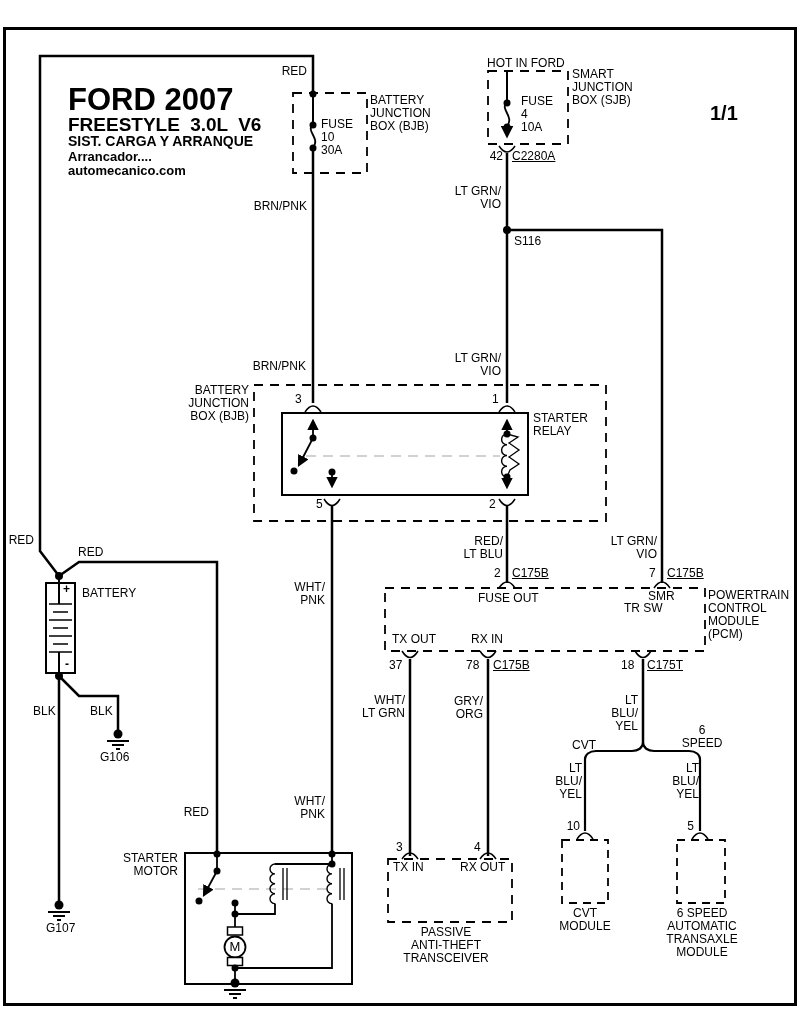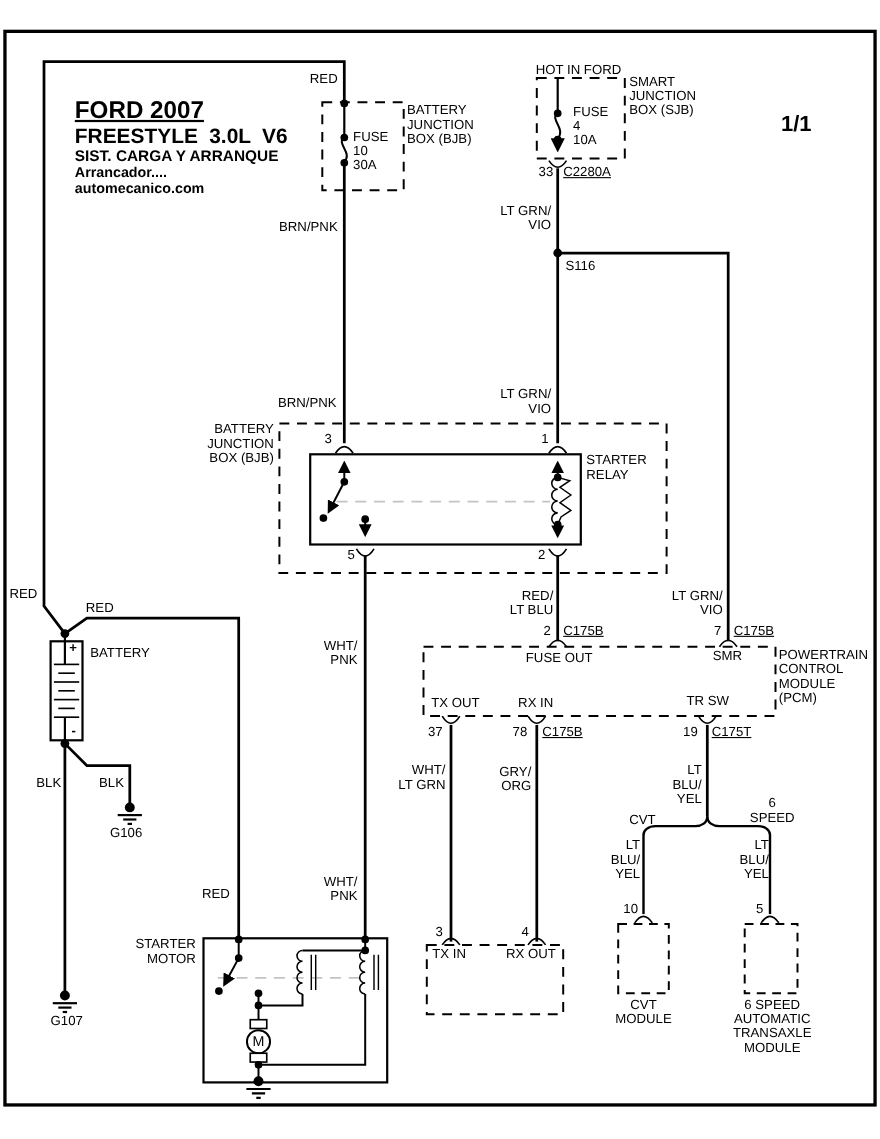--- a/index.html
+++ b/index.html
@@ -5,21 +5,21 @@
   html,body{margin:0;padding:0;background:#fff;}
   #stage{position:relative;width:800px;height:1035px;background:#ffffff;
          font-family:"Liberation Sans","DejaVu Sans",sans-serif;overflow:hidden;}
   #wires{position:absolute;left:0;top:0;}
   .t{position:absolute;font-size:12px;line-height:13px;color:#000;
      white-space:pre-line;letter-spacing:0;}
   .r{text-align:right;}
   .c{text-align:center;}
   .b{font-weight:bold;}
   .u{text-decoration:underline;}
-  .t1{font-size:22px;line-height:27px;font-weight:bold;text-decoration:underline;}
+  .t1{font-size:31px;line-height:27px;font-weight:bold;}
   .t2{font-size:19px;line-height:19px;font-weight:bold;word-spacing:5px;}
   .t3{font-size:14px;line-height:15px;font-weight:bold;}
   .t4{font-size:13px;line-height:14px;font-weight:bold;}
   .pg{font-size:20px;line-height:20px;font-weight:bold;}
   .m{font-size:13px;font-weight:normal;}
 </style>
 </head>
 <body>
 
 <div id="stage">
@@ -193,21 +193,21 @@
 <div class="t t4" style="left:68px;top:164px">automecanico.com</div>
 <div class="t pg" style="left:710px;top:103px">1/1</div>
 
 <div class="t" style="left:487px;top:57px">HOT IN FORD</div>
 <div class="t" style="left:521px;top:95px">FUSE
 4
 10A</div>
 <div class="t" style="left:572px;top:68px">SMART
 JUNCTION
 BOX (SJB)</div>
-<div class="t r" style="left:481px;top:150px;width:22px">33</div>
+<div class="t r" style="left:481px;top:150px;width:22px">42</div>
 <div class="t u" style="left:512px;top:150px">C2280A</div>
 
 <div class="t" style="left:321px;top:118px">FUSE
 10
 30A</div>
 <div class="t" style="left:370px;top:94px">BATTERY
 JUNCTION
 BOX (BJB)</div>
 
 <div class="t r" style="left:277px;top:65px;width:30px">RED</div>
@@ -267,35 +267,38 @@
 <div class="t c m" style="left:227px;top:940px;width:16px">M</div>
 
 <div class="t" style="left:494px;top:567px">2</div>
 <div class="t u" style="left:512px;top:567px">C175B</div>
 <div class="t" style="left:649px;top:567px">7</div>
 <div class="t u" style="left:667px;top:567px">C175B</div>
 <div class="t" style="left:478px;top:592px">FUSE OUT</div>
 <div class="t" style="left:648px;top:590px">SMR</div>
 <div class="t" style="left:392px;top:633px">TX OUT</div>
 <div class="t" style="left:471px;top:633px">RX IN</div>
-<div class="t" style="left:624px;top:631px">TR SW</div>
+<div class="t" style="left:624px;top:602px">TR SW</div>
 <div class="t" style="left:708px;top:589px">POWERTRAIN
 CONTROL
 MODULE
 (PCM)</div>
 <div class="t" style="left:389px;top:659px">37</div>
 <div class="t" style="left:466px;top:659px">78</div>
 <div class="t u" style="left:493px;top:659px">C175B</div>
-<div class="t" style="left:621px;top:659px">19</div>
+<div class="t" style="left:621px;top:659px">18</div>
 <div class="t u" style="left:647px;top:659px">C175T</div>
 
 <div class="t" style="left:396px;top:841px">3</div>
 <div class="t" style="left:474px;top:841px">4</div>
 <div class="t" style="left:393px;top:861px">TX IN</div>
 <div class="t" style="left:460px;top:861px">RX OUT</div>
+<div class="t c" style="left:386px;top:926px;width:120px">PASSIVE
+ANTI-THEFT
+TRANSCEIVER</div>
 
 <div class="t" style="left:572px;top:739px">CVT</div>
 <div class="t c" style="left:678px;top:724px;width:48px">6
 SPEED</div>
 <div class="t r" style="left:560px;top:820px;width:20px">10</div>
 <div class="t r" style="left:682px;top:820px;width:12px">5</div>
 <div class="t c" style="left:545px;top:907px;width:80px">CVT
 MODULE</div>
 <div class="t c" style="left:652px;top:907px;width:100px">6 SPEED
 AUTOMATIC

